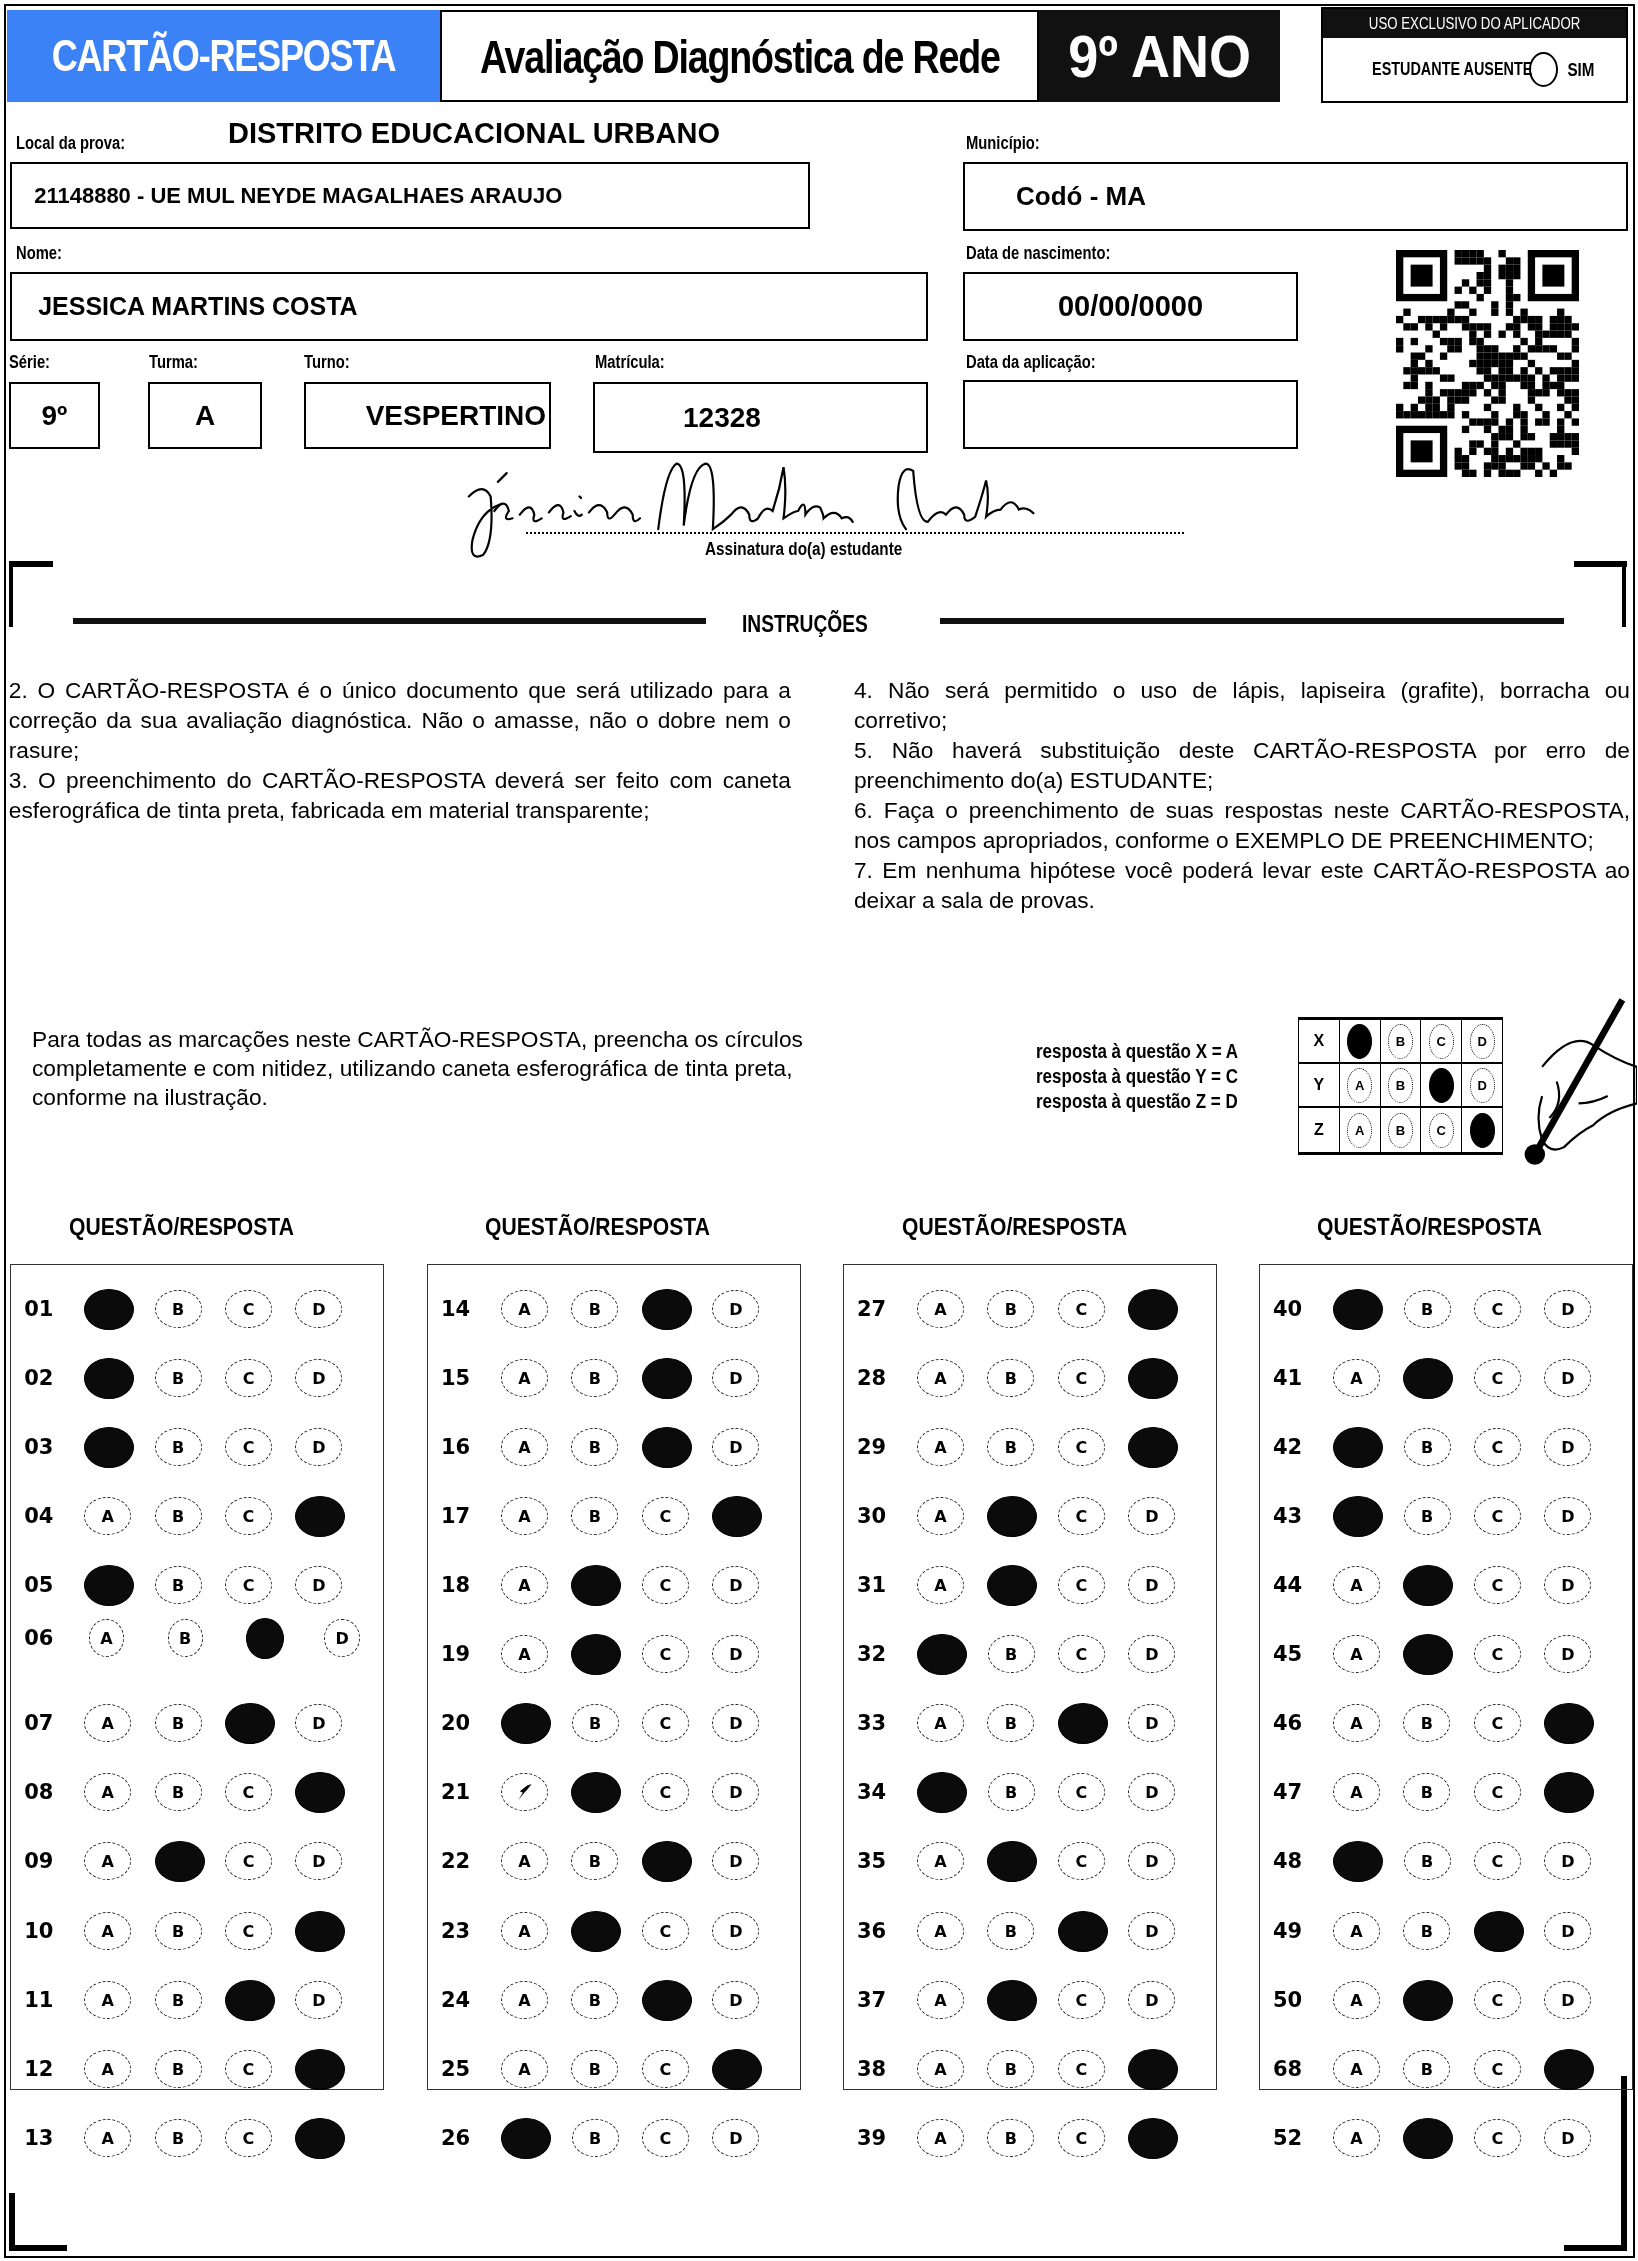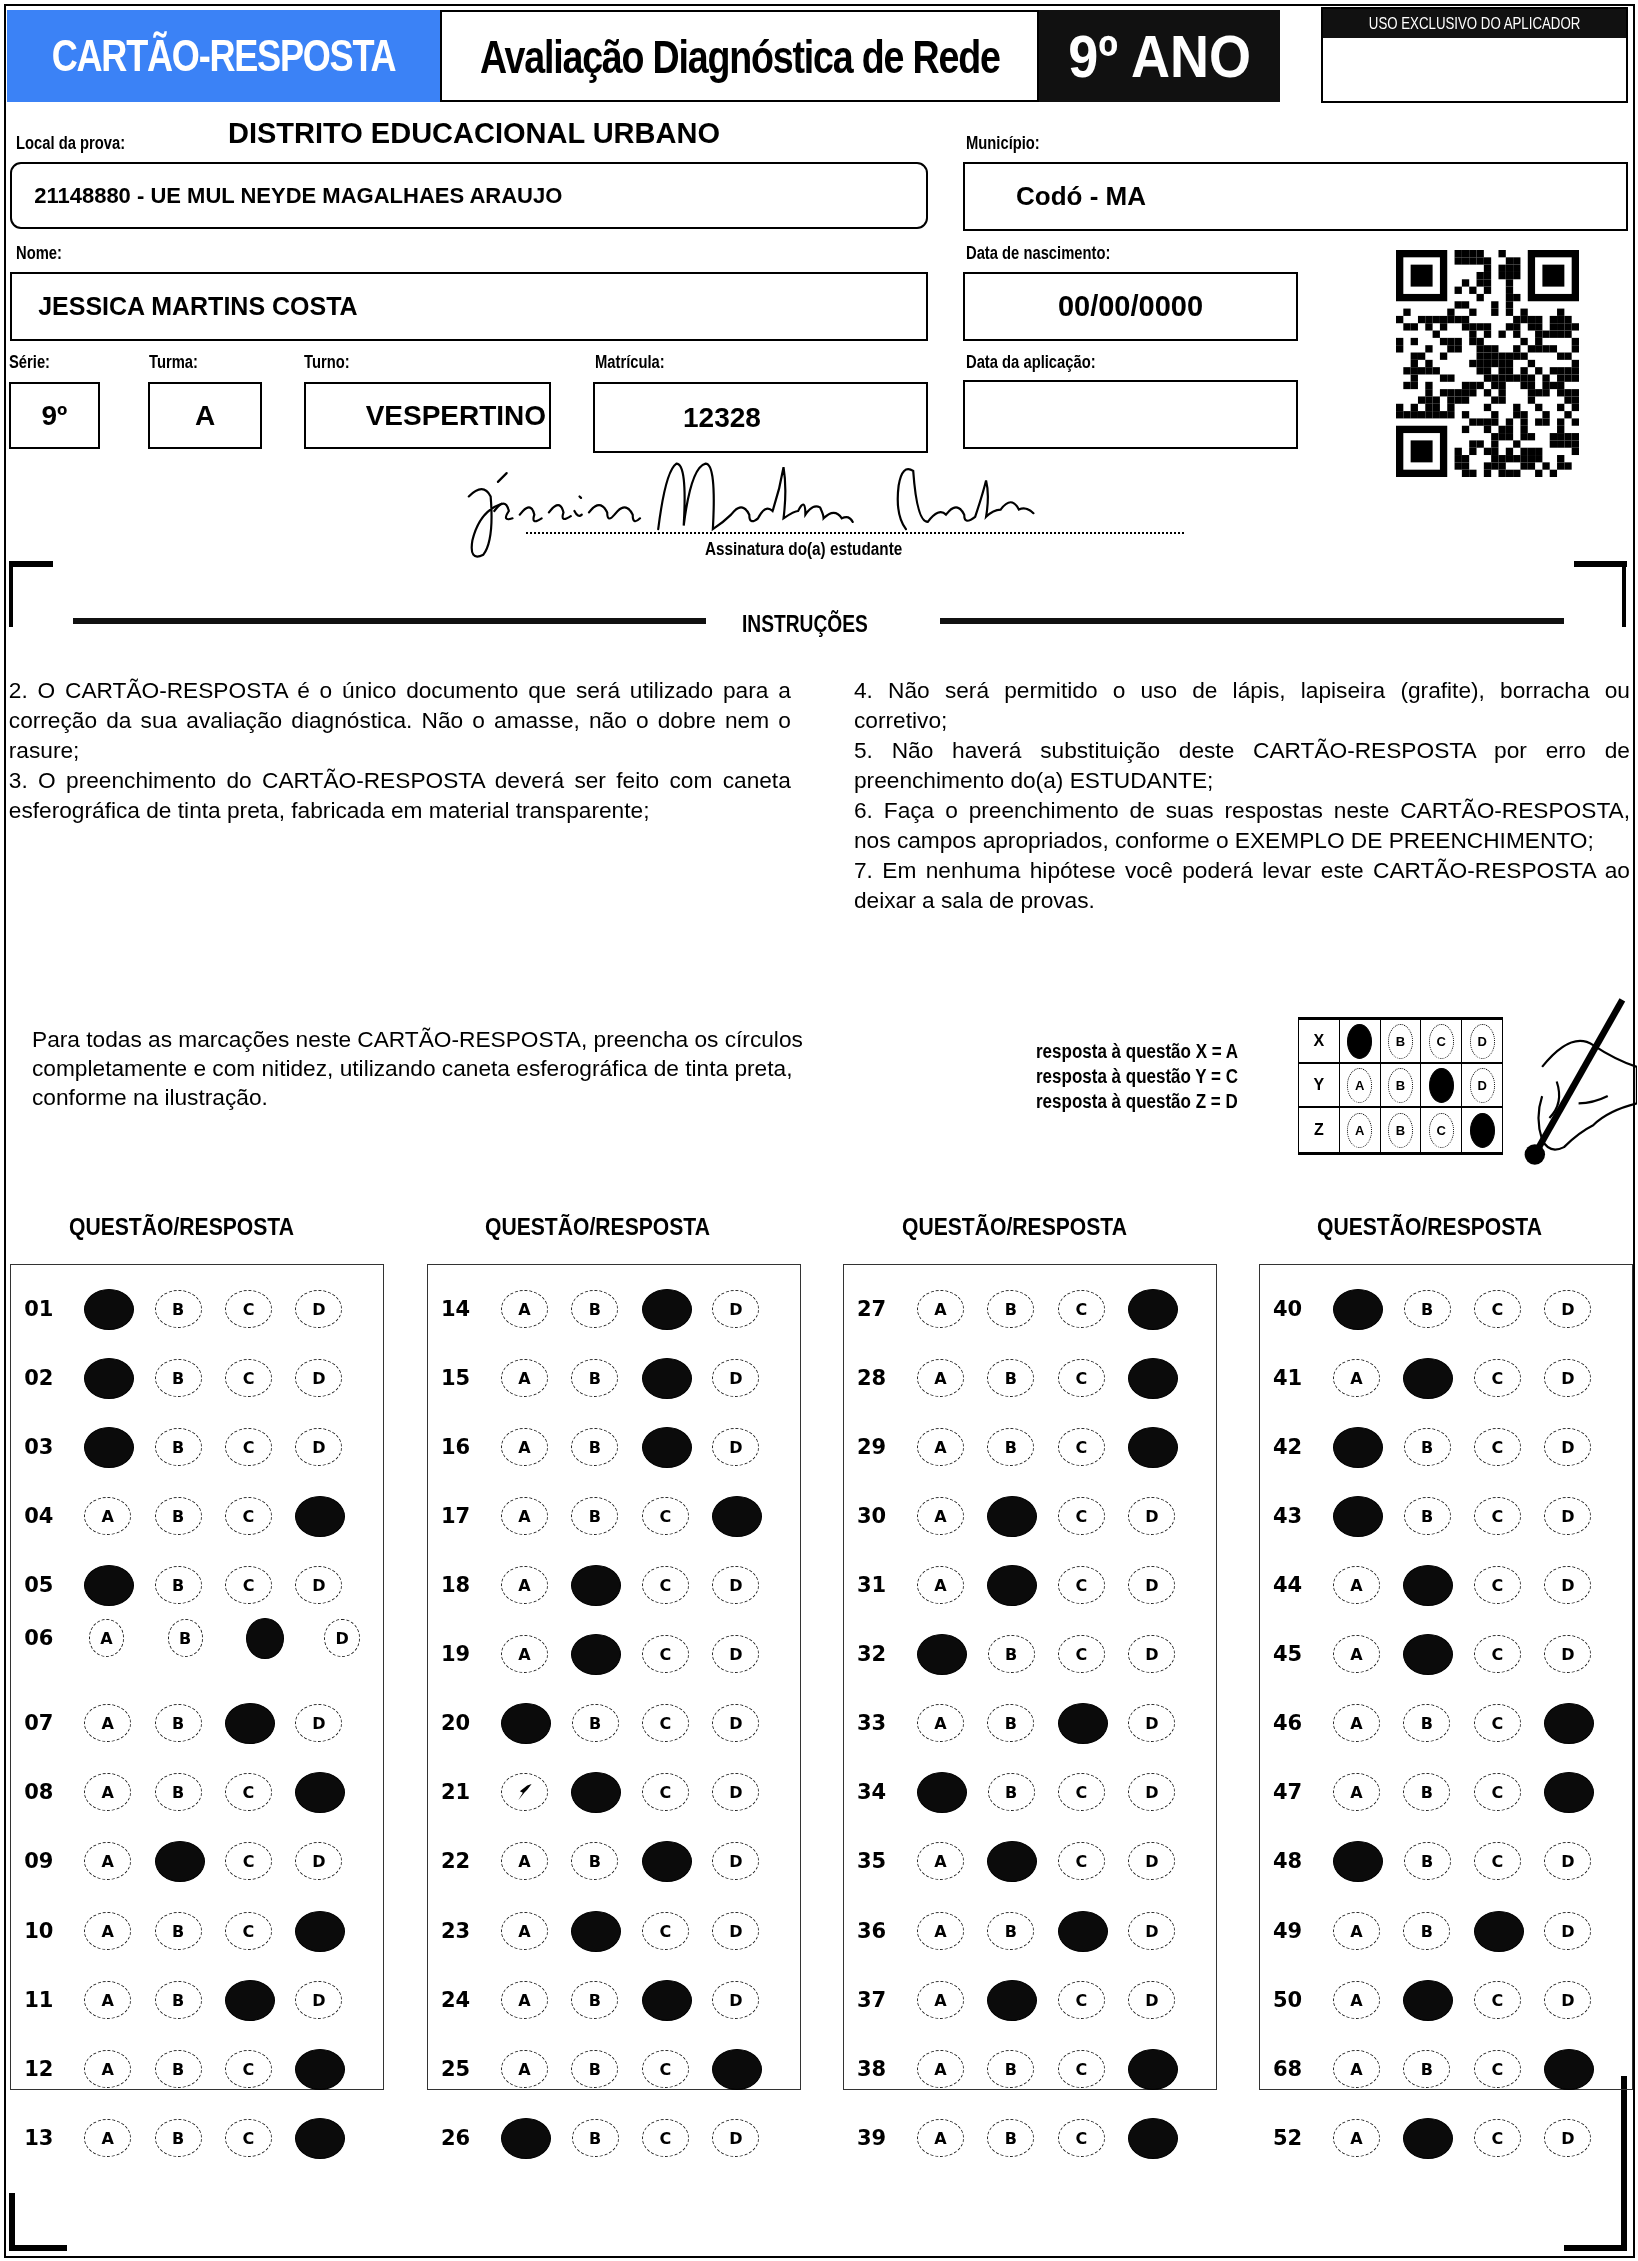--- a/index.html
+++ b/index.html
@@ -84,25 +84,30 @@
     <span>Avaliação Diagnóstica de Rede</span>
   </div>
 <div class="hdr-black2">
     <span>9º ANO</span>
   </div>
 
 <div class="applicator">
   <div class="top">
       <span>USO EXCLUSIVO DO APLICADOR</span>
     </div>
+  <div class="bot">
+    <span class="lbl" style="position:static">ESTUDANTE AUSENTE</span>
+    <span class="circ"></span>
+    <span class="sim">SIM</span>
+  </div>
 </div>
 
 <div class="lbl" style="left:16px; top:133px;"><span>Local da prova:</span></div>
 <div class="distrito">DISTRITO EDUCACIONAL URBANO</div>
-<div class="box" style="left:10.2px; top:162px; width:918px; height:67px; padding-left:22px; font-size:22px;border-radius:11px;">
+<div class="box" style="left:10.2px; top:162px; width:800px; height:67px; padding-left:22px; font-size:22px;">
   <span>21148880 - UE MUL NEYDE MAGALHAES ARAUJO</span>
 </div>
 
 <div class="lbl" style="left:966px; top:133px;"><span>Município:</span></div>
 <div class="box" style="left:963px; top:162px; width:665px; height:69px; padding-left:51px; font-size:26px;">
   <span>Codó - MA</span>
 </div>
 
 <div class="lbl" style="left:16px; top:243px;"><span>Nome:</span></div>
 <div class="box" style="left:10.2px; top:272px; width:918px; height:69px; padding-left:26px; font-size:25px;">

